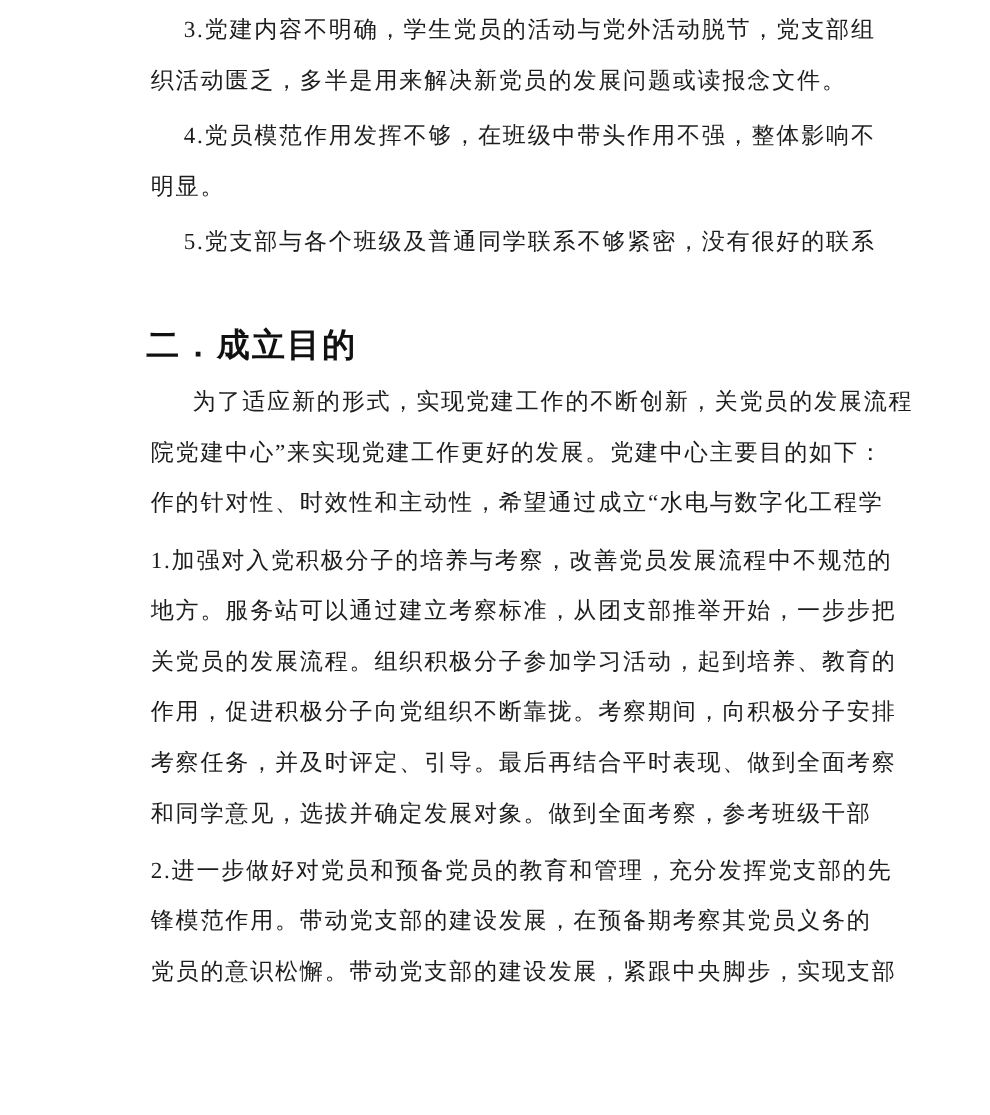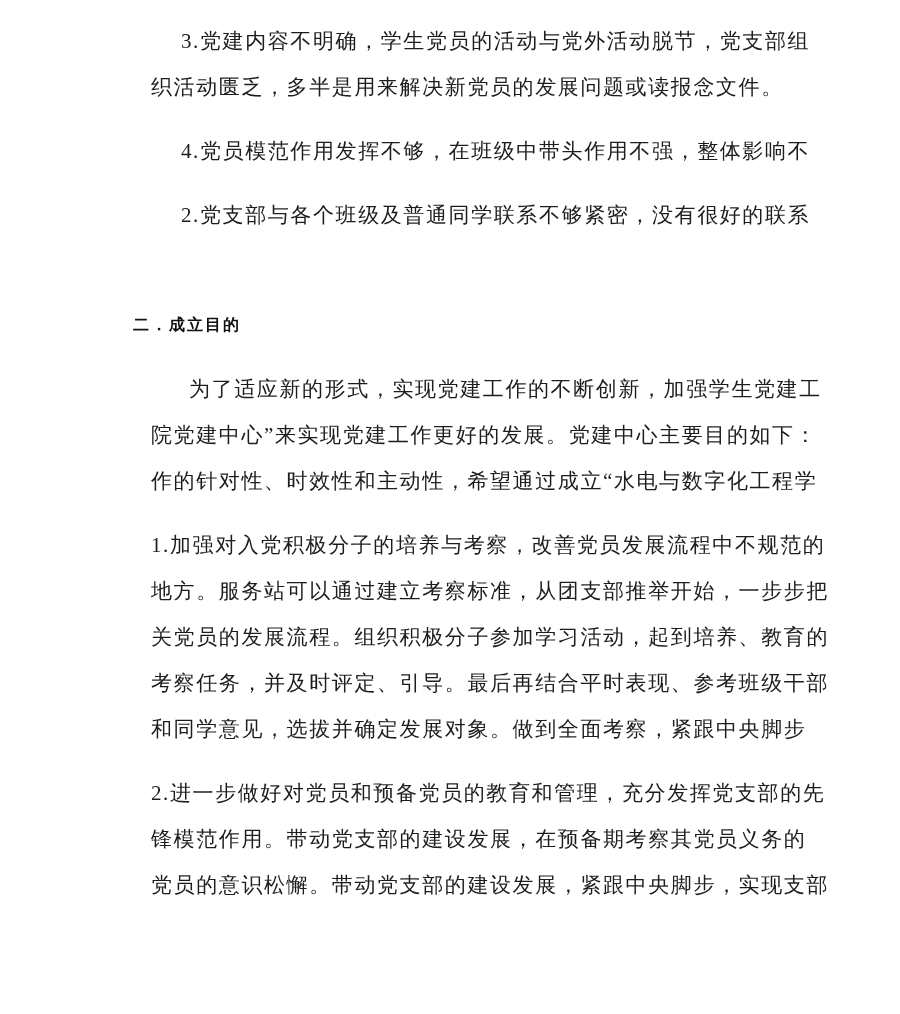--- a/index.html
+++ b/index.html
@@ -12,81 +12,83 @@
     width: 900px;
     height: 1014px;
     box-sizing: border-box;
     background: #ffffff;
     color: #1d1d1d;
     overflow: hidden;
     padding-left: 133px;
     padding-right: 130px;
     font-family: "Liberation Serif", "DejaVu Serif", serif;
   }
-  .para { margin: 18px; padding: 0; }
+  .para { margin: 4px; padding: 0; }
   .line {
     height: 46px;
     line-height: 46px;
     font-size: 21px;
     letter-spacing: 1.6px;
     white-space: nowrap;
   }
   
   .indent-sm { padding-left: 30px; }
   
   .indent-lg { padding-left: 38px; }
   
   .gap-before { margin-top: 6px; }
   .blank-line { height: 46px; }
   .heading {
     height: 46px;
     line-height: 46px;
     margin: 0;
-    font-size: 16px;
+    font-size: 30px;
     font-weight: bold;
     letter-spacing: 2px;
     font-family: "Liberation Sans", "DejaVu Sans", sans-serif;
     color: #111111;
     white-space: nowrap;
   }
 </style>
 </head>
 <body>
 
 <div class="page">
 
   <div class="para">
     <div class="line indent-sm">3.党建内容不明确，学生党员的活动与党外活动脱节，党支部组</div>
     <div class="line">织活动匮乏，多半是用来解决新党员的发展问题或读报念文件。</div>
   </div>
 
   <div class="para">
     <div class="line indent-sm">4.党员模范作用发挥不够，在班级中带头作用不强，整体影响不</div>
+    <div class="line">明显。</div>
   </div>
 
   <div class="para">
-    <div class="line indent-sm">2.党支部与各个班级及普通同学联系不够紧密，没有很好的联系</div>
+    <div class="line indent-sm">5.党支部与各个班级及普通同学联系不够紧密，没有很好的联系</div>
   </div>
 
   <div class="blank-line"></div>
 
   <h2 class="heading">二．成立目的</h2>
 
   <div class="para">
-    <div class="line indent-lg">为了适应新的形式，实现党建工作的不断创新，加强学生党建工</div>
+    <div class="line indent-lg">为了适应新的形式，实现党建工作的不断创新，关党员的发展流程</div>
     <div class="line">院党建中心”来实现党建工作更好的发展。党建中心主要目的如下：</div>
     <div class="line">作的针对性、时效性和主动性，希望通过成立“水电与数字化工程学</div>
   </div>
 
   <div class="para gap-before">
     <div class="line">1.加强对入党积极分子的培养与考察，改善党员发展流程中不规范的</div>
     <div class="line">地方。服务站可以通过建立考察标准，从团支部推举开始，一步步把</div>
     <div class="line">关党员的发展流程。组织积极分子参加学习活动，起到培养、教育的</div>
-    <div class="line">考察任务，并及时评定、引导。最后再结合平时表现、参考班级干部</div>
-    <div class="line">和同学意见，选拔并确定发展对象。做到全面考察，紧跟中央脚步</div>
+    <div class="line">作用，促进积极分子向党组织不断靠拢。考察期间，向积极分子安排</div>
+    <div class="line">考察任务，并及时评定、引导。最后再结合平时表现、做到全面考察</div>
+    <div class="line">和同学意见，选拔并确定发展对象。做到全面考察，参考班级干部</div>
   </div>
 
   <div class="para gap-before">
     <div class="line">2.进一步做好对党员和预备党员的教育和管理，充分发挥党支部的先</div>
     <div class="line">锋模范作用。带动党支部的建设发展，在预备期考察其党员义务的</div>
     <div class="line">党员的意识松懈。带动党支部的建设发展，紧跟中央脚步，实现支部</div>
   </div>
 
 </div>
 

